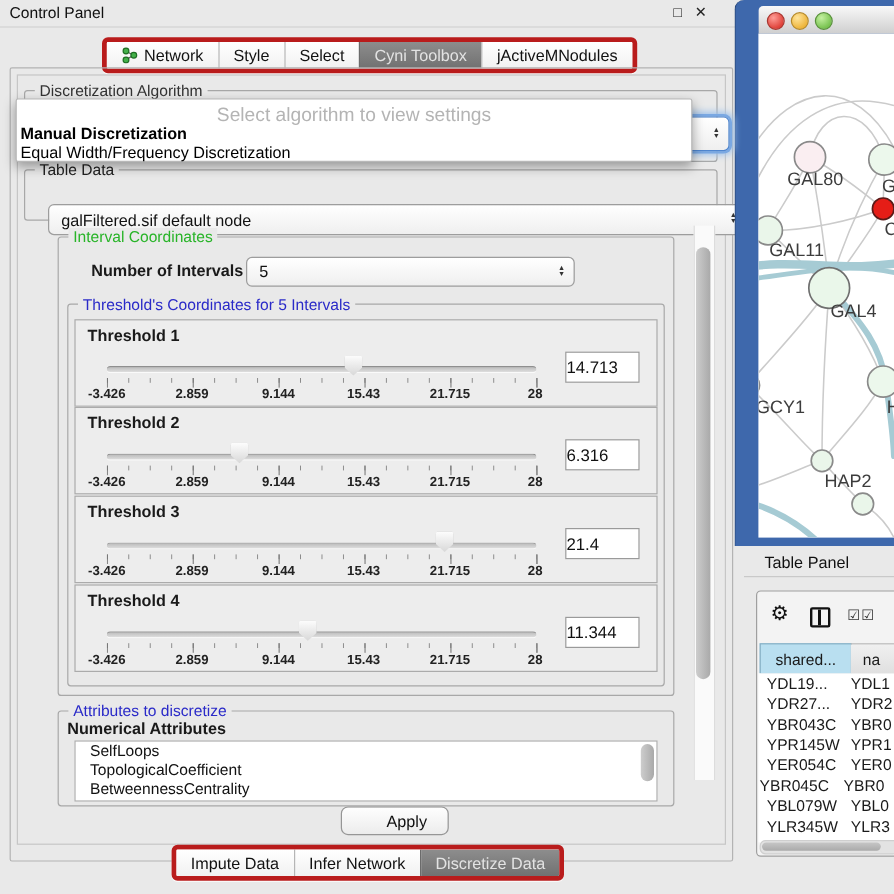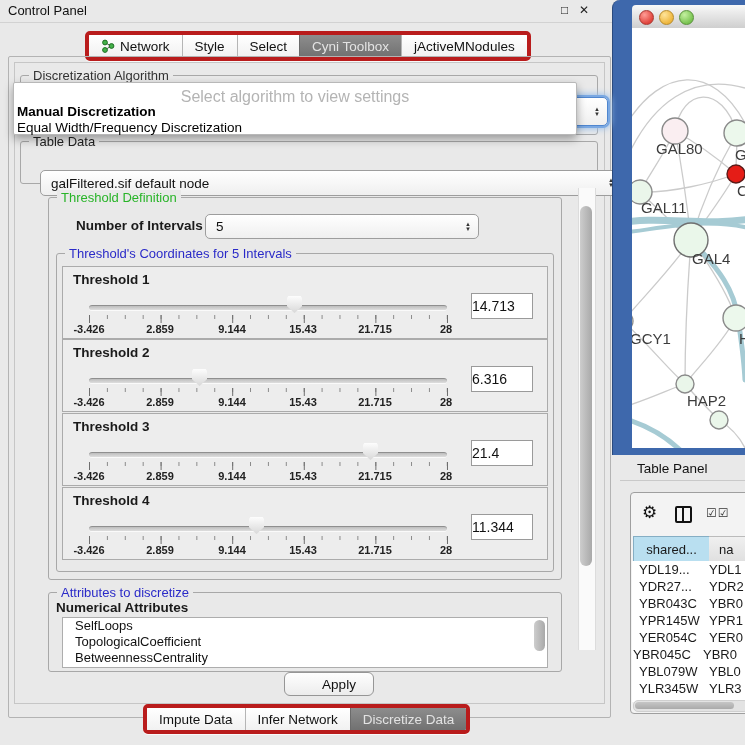--- a/index.html
+++ b/index.html
@@ -148,21 +148,21 @@
     <span class="stepper">
       <span>▲</span>
         <span>▼</span>
     </span>
   </div>
 
   <div class="abs vtrack" style="left:578px;top:188px;width:16px;height:462px;"></div>
   <div class="vthumb" style="left:580px;top:206px;width:12px;height:360px;"></div>
 
   <div class="abs group" style="left:48px;top:197px;width:512px;height:381px;">
-    <span class="gtitle green">Threshold Definition</span>
+    <span class="gtitle green">Interval Coordinates</span>
   </div>
   <span class="abs" style="left:76px;top:218px;font-weight:bold;font-size:13.5px;">Number of Intervals</span>
   <div class="abs combo" style="left:205px;top:214px;width:240px;height:23px;">
     <span>5</span>
     <span class="stepper">
       <span>▲</span>
         <span>▼</span>
     </span>
   </div>
 

